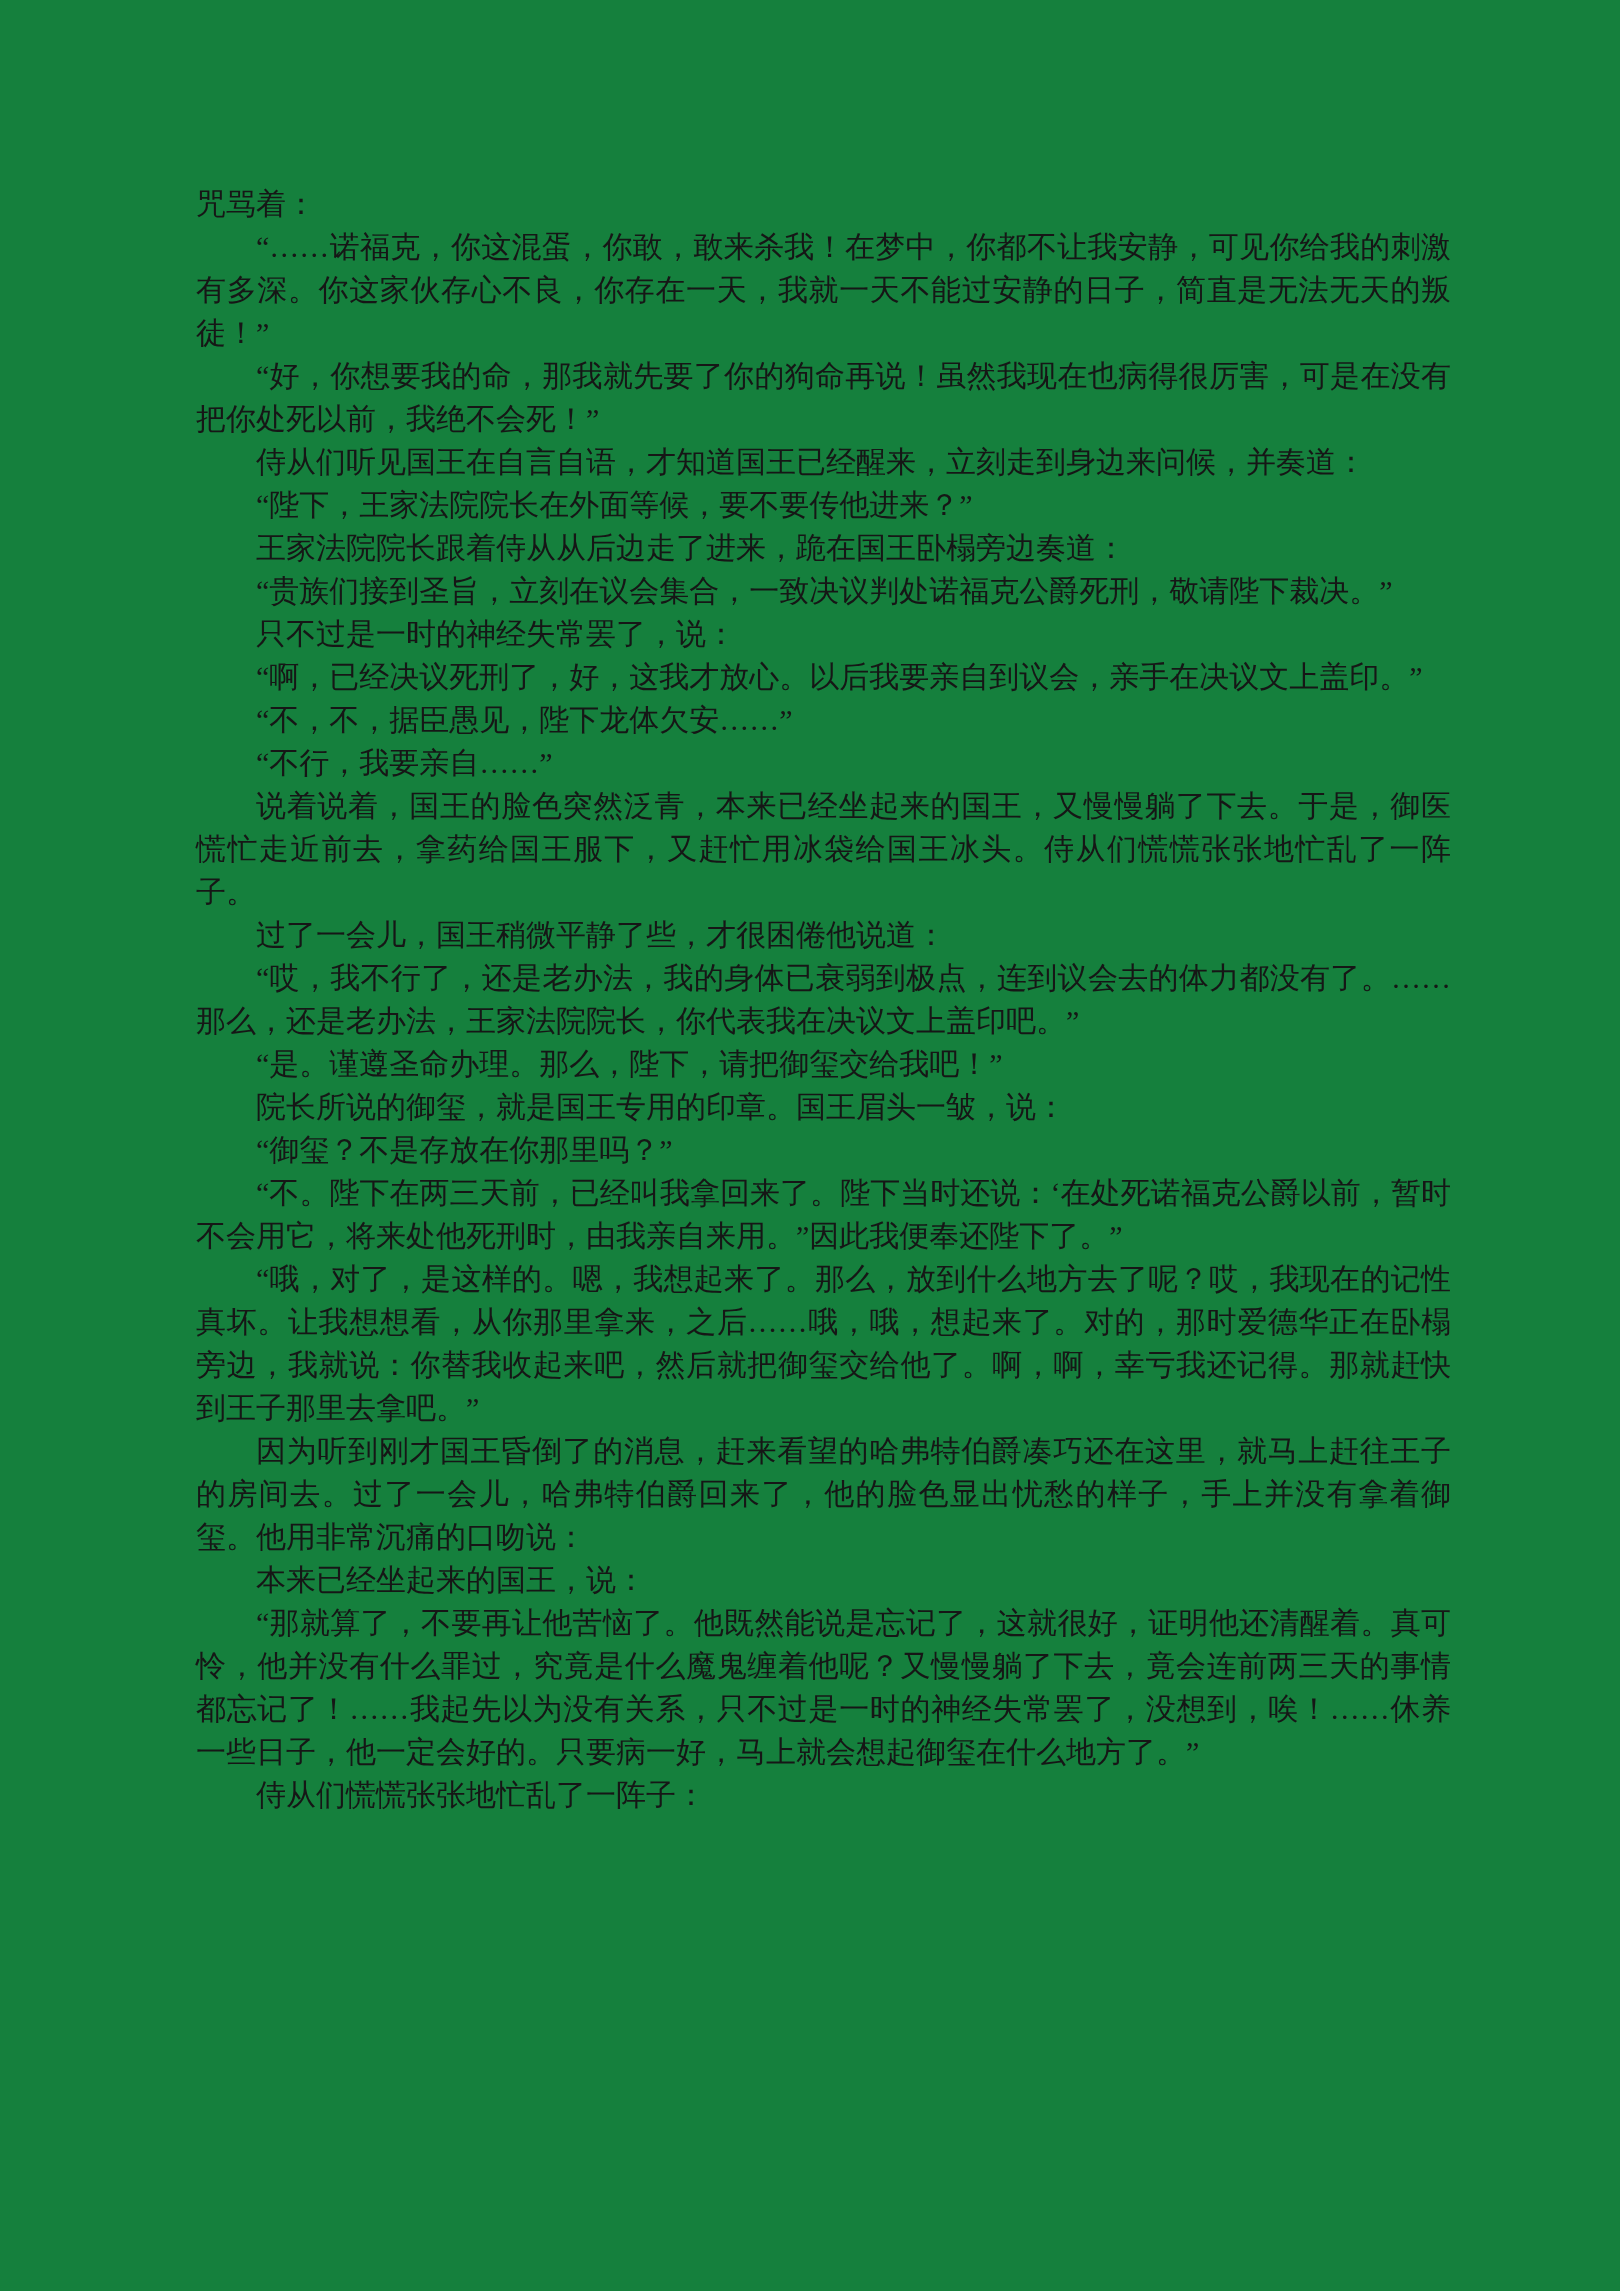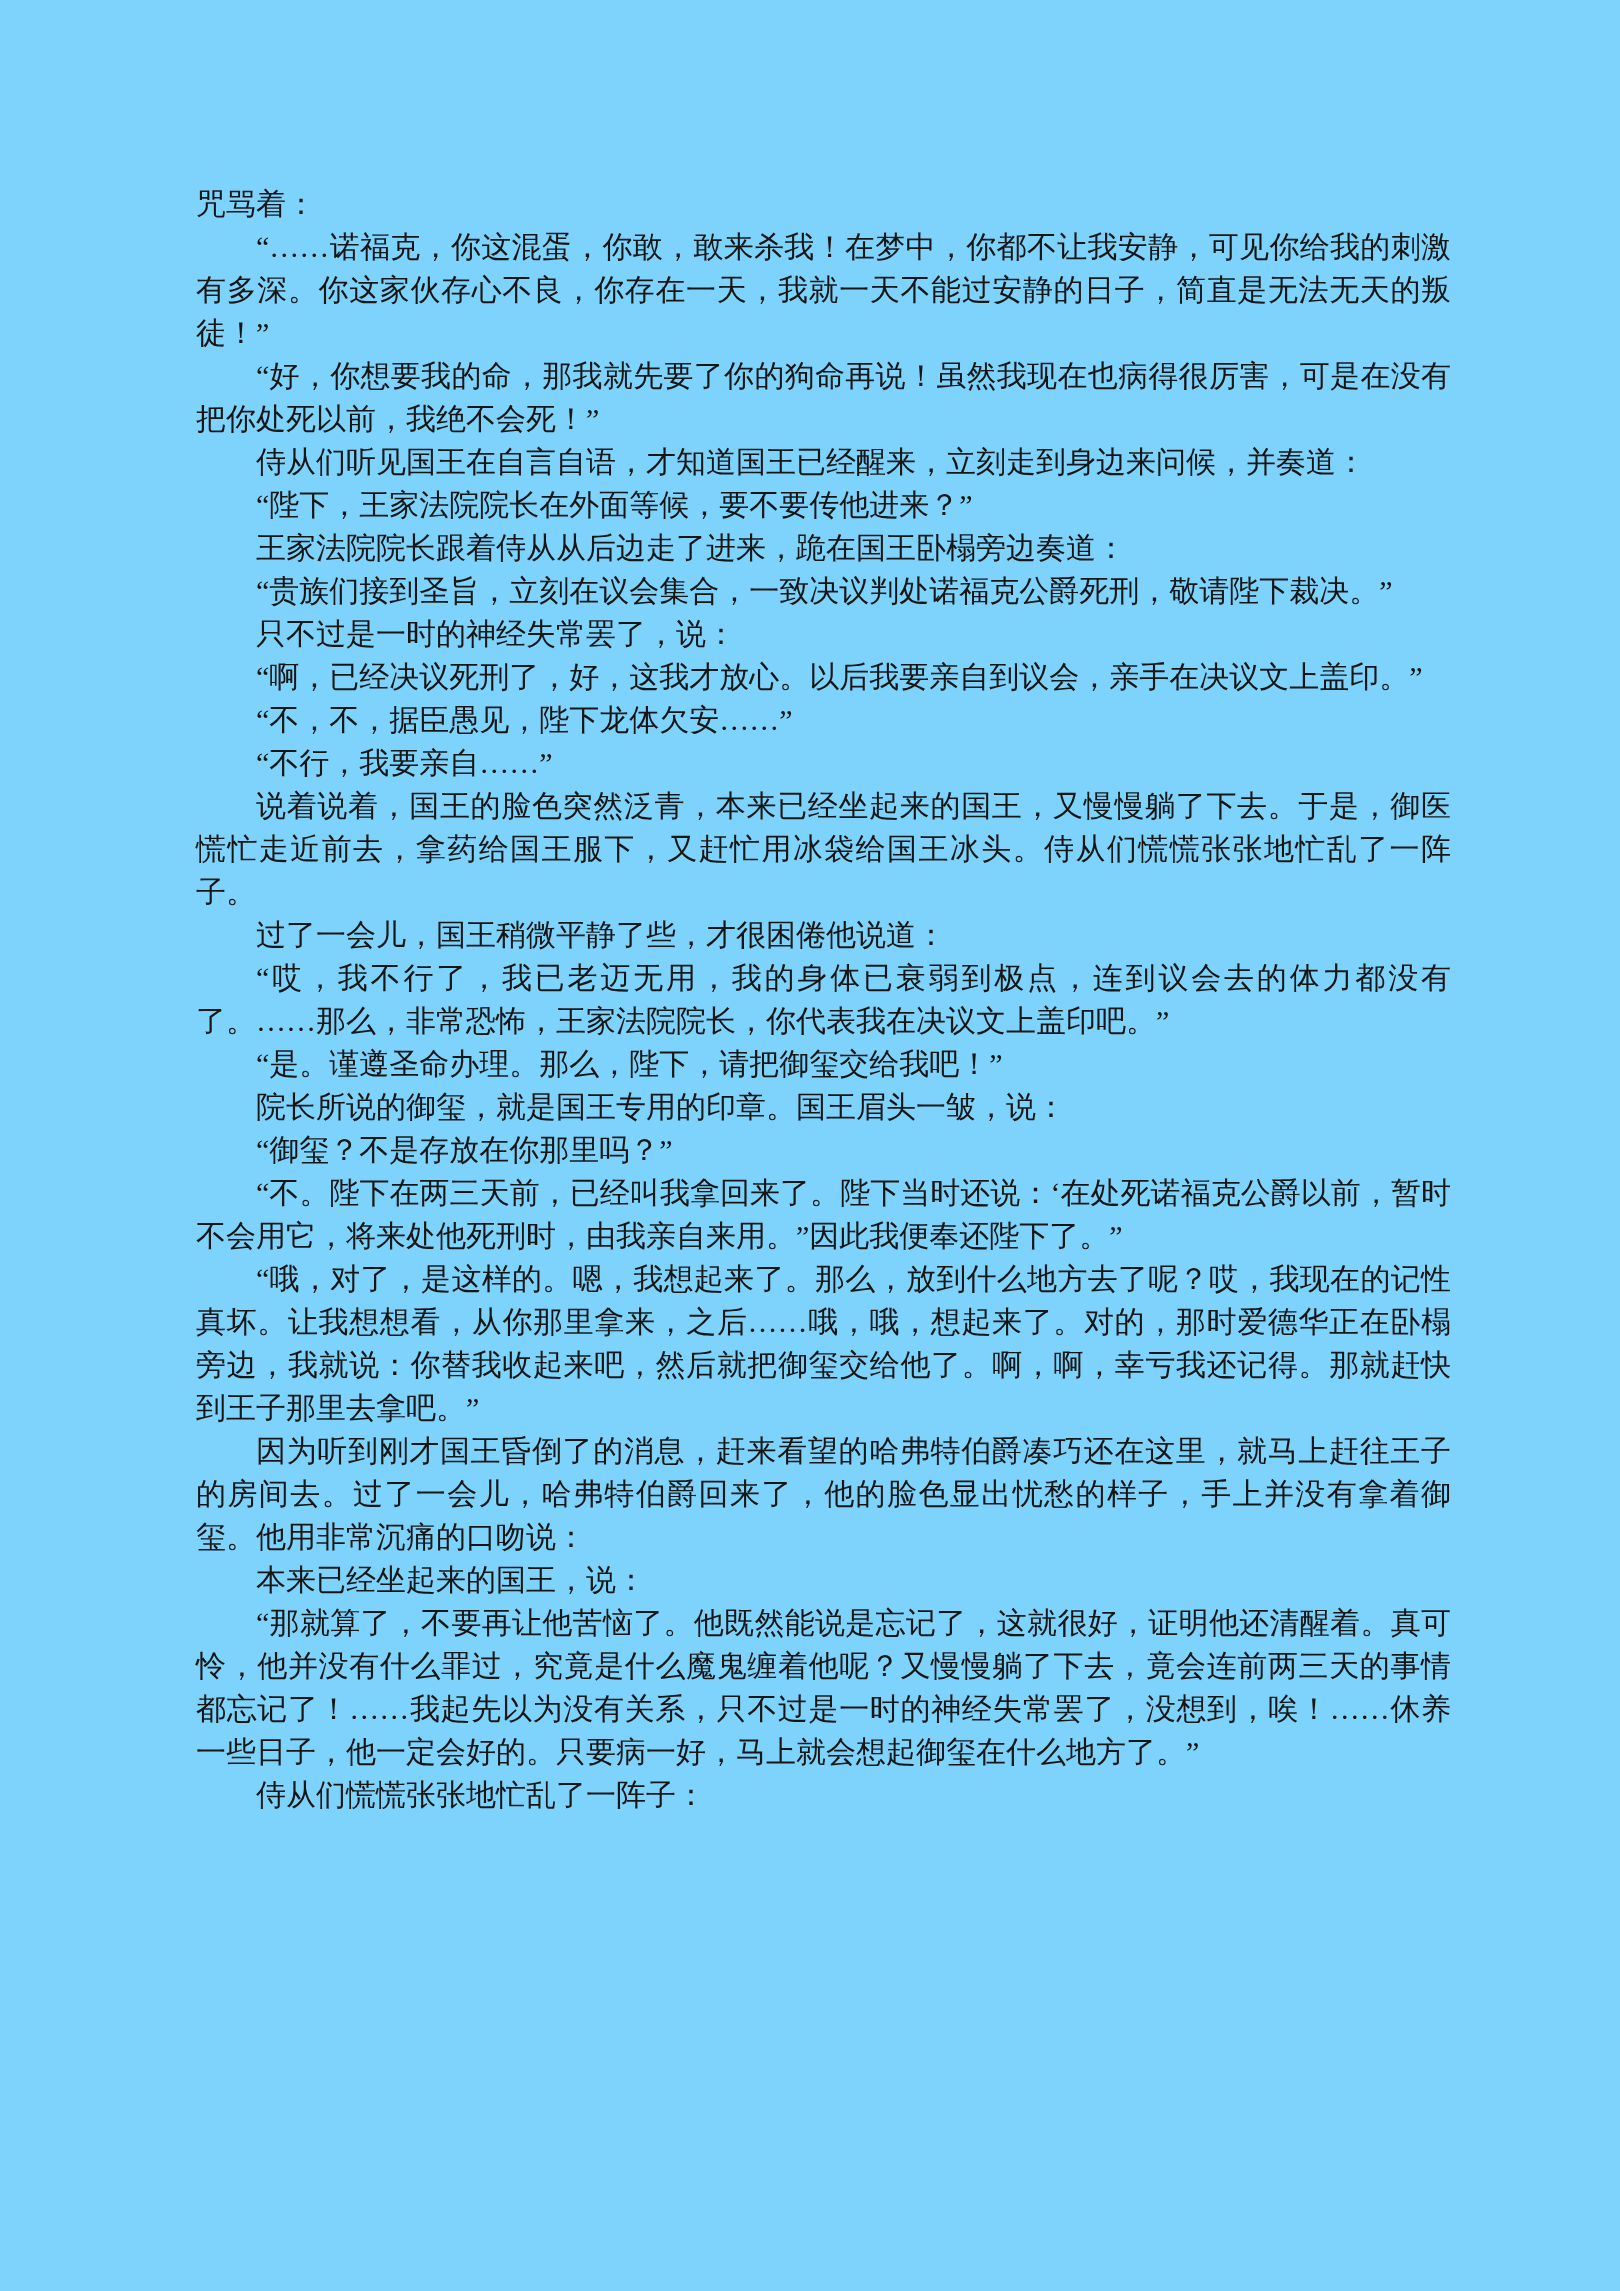--- a/index.html
+++ b/index.html
@@ -11,21 +11,21 @@
     width: 1620px;
     height: 2292px;
     overflow: hidden;
     font-family: "Liberation Serif", "DejaVu Serif", serif;
   }
   .page {
     box-sizing: border-box;
     width: 1620px;
     height: 2292px;
     padding: 182px 170px 0 196px;
-    background: #7dd3fc;
+    background: #15803d;
   }
   .text-block {
     width: 1255px;
   }
   p.para {
     margin: 0;
     padding: 0;
     font-size: 30px;
     line-height: 43px;
     color: #161616;
@@ -49,21 +49,21 @@
     <p class="para indent">侍从们听见国王在自言自语，才知道国王已经醒来，立刻走到身边来问候，并奏道：</p>
     <p class="para indent">“陛下，王家法院院长在外面等候，要不要传他进来？”</p>
     <p class="para indent">王家法院院长跟着侍从从后边走了进来，跪在国王卧榻旁边奏道：</p>
     <p class="para indent">“贵族们接到圣旨，立刻在议会集合，一致决议判处诺福克公爵死刑，敬请陛下裁决。”</p>
     <p class="para indent">只不过是一时的神经失常罢了，说：</p>
     <p class="para indent">“啊，已经决议死刑了，好，这我才放心。以后我要亲自到议会，亲手在决议文上盖印。”</p>
     <p class="para indent">“不，不，据臣愚见，陛下龙体欠安……”</p>
     <p class="para indent">“不行，我要亲自……”</p>
     <p class="para indent">说着说着，国王的脸色突然泛青，本来已经坐起来的国王，又慢慢躺了下去。于是，御医慌忙走近前去，拿药给国王服下，又赶忙用冰袋给国王冰头。侍从们慌慌张张地忙乱了一阵子。</p>
     <p class="para indent">过了一会儿，国王稍微平静了些，才很困倦他说道：</p>
-    <p class="para indent">“哎，我不行了，我已老迈无用，我的身体已衰弱到极点，连到议会去的体力都没有了。……那么，非常恐怖，王家法院院长，你代表我在决议文上盖印吧。”</p>
+    <p class="para indent">“哎，我不行了，还是老办法，我的身体已衰弱到极点，连到议会去的体力都没有了。……那么，还是老办法，王家法院院长，你代表我在决议文上盖印吧。”</p>
     <p class="para indent">“是。谨遵圣命办理。那么，陛下，请把御玺交给我吧！”</p>
     <p class="para indent">院长所说的御玺，就是国王专用的印章。国王眉头一皱，说：</p>
     <p class="para indent">“御玺？不是存放在你那里吗？”</p>
     <p class="para indent">“不。陛下在两三天前，已经叫我拿回来了。陛下当时还说：‘在处死诺福克公爵以前，暂时不会用它，将来处他死刑时，由我亲自来用。”因此我便奉还陛下了。”</p>
     <p class="para indent">“哦，对了，是这样的。嗯，我想起来了。那么，放到什么地方去了呢？哎，我现在的记性真坏。让我想想看，从你那里拿来，之后……哦，哦，想起来了。对的，那时爱德华正在卧榻旁边，我就说：你替我收起来吧，然后就把御玺交给他了。啊，啊，幸亏我还记得。那就赶快到王子那里去拿吧。”</p>
     <p class="para indent">因为听到刚才国王昏倒了的消息，赶来看望的哈弗特伯爵凑巧还在这里，就马上赶往王子的房间去。过了一会儿，哈弗特伯爵回来了，他的脸色显出忧愁的样子，手上并没有拿着御玺。他用非常沉痛的口吻说：</p>
     <p class="para indent">本来已经坐起来的国王，说：</p>
     <p class="para indent">“那就算了，不要再让他苦恼了。他既然能说是忘记了，这就很好，证明他还清醒着。真可怜，他并没有什么罪过，究竟是什么魔鬼缠着他呢？又慢慢躺了下去，竟会连前两三天的事情都忘记了！……我起先以为没有关系，只不过是一时的神经失常罢了，没想到，唉！……休养一些日子，他一定会好的。只要病一好，马上就会想起御玺在什么地方了。”</p>
     <p class="para indent">侍从们慌慌张张地忙乱了一阵子：</p>
   </div>

